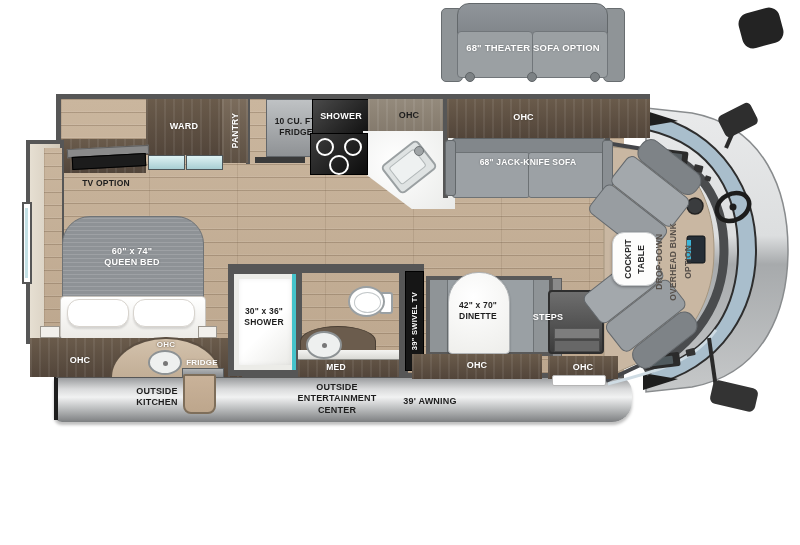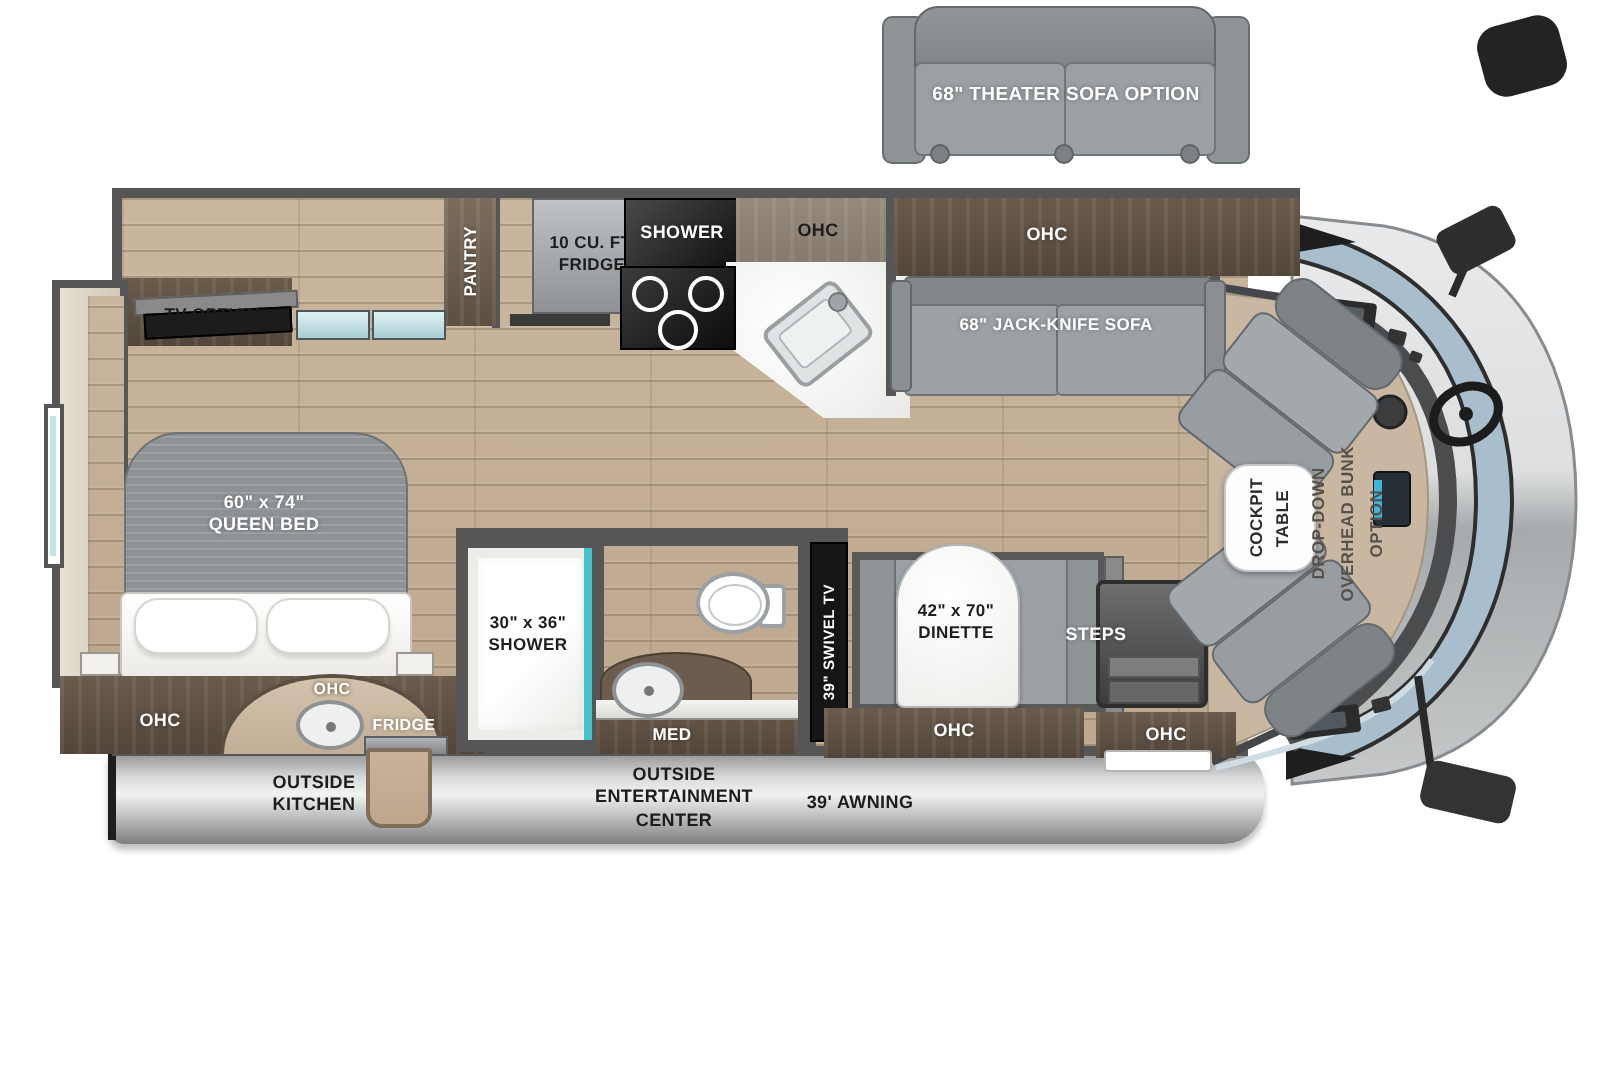--- a/index.html
+++ b/index.html
@@ -106,29 +106,32 @@
       <rect x="711" y="384" width="46" height="24" rx="6" fill="#333" transform="rotate(13 734 396)"></rect>
     </g>
   </svg>
 
   <div class="abs wall" style="left:56px;top:94px;width:194px;height:5px;"></div>
   <div class="abs wall" style="left:56px;top:94px;width:5px;height:102px;"></div>
   <div class="abs wall" style="left:246px;top:94px;width:4px;height:70px;"></div>
   <div class="abs cabwood vwrap" style="left:61px;top:99px;width:85px;height:34px;margin-top:40px;">
     <span class="label wlabel">DRESSER</span>
   </div>
+  <div class="abs cabwood vwrap" style="left:146px;top:99px;width:76px;height:56px;">
+    <span class="label wlabel">WARD</span>
+  </div>
   <div class="abs cabwood2 vwrap" style="left:222px;top:99px;width:26px;height:64px;">
     <span class="label wlabel vlabel" style="font-size:8.5px;">PANTRY</span>
   </div>
   <div class="abs" style="left:148px;top:155px;width:35px;height:13px;background:linear-gradient(180deg,#dff2f4,#a8ced3);border:1px solid #4e565a;"></div>
   <div class="abs" style="left:186px;top:155px;width:35px;height:13px;background:linear-gradient(180deg,#dff2f4,#a8ced3);border:1px solid #4e565a;"></div>
 
   <div class="abs" style="left:67px;top:147px;width:80px;height:7px;background:#8a8a8a;border:1px solid #5f5f5f;transform:rotate(-3deg);"></div>
   <div class="abs" style="left:72px;top:155px;width:72px;height:11px;background:#1c1c1c;border:1px solid #000;transform:rotate(-3deg);"></div>
-  <div class="abs label" style="left:70px;top:152px;width:72px;font-size:8.5px;">TV OPTION</div>
+  <div class="abs label" style="left:70px;top:178px;width:72px;font-size:8.5px;">TV OPTION</div>
 
   <div class="abs graybox" style="left:266px;top:99px;width:60px;height:58px;box-sizing:border-box;">
     <div class="label" style="margin-top:16px;font-size:8.5px;">10 CU. FT.
 FRIDGE</div>
   </div>
   <div class="abs" style="left:255px;top:157px;width:50px;height:6px;background:#3a3a3a;"></div>
   <div class="abs vwrap" style="left:312px;top:99px;width:56px;height:34px;background:linear-gradient(135deg,#4a4a4a,#101010);border:1px solid #000;">
     <span class="label wlabel">SHOWER</span>
   </div>
   <div class="abs cabwood2 vwrap" style="left:368px;top:99px;width:82px;height:34px;background:#8d8275;background-image:repeating-linear-gradient(90deg,rgba(255,255,255,.08) 0 2px,transparent 2px 9px),linear-gradient(180deg,#948a7c,#83796c);">

